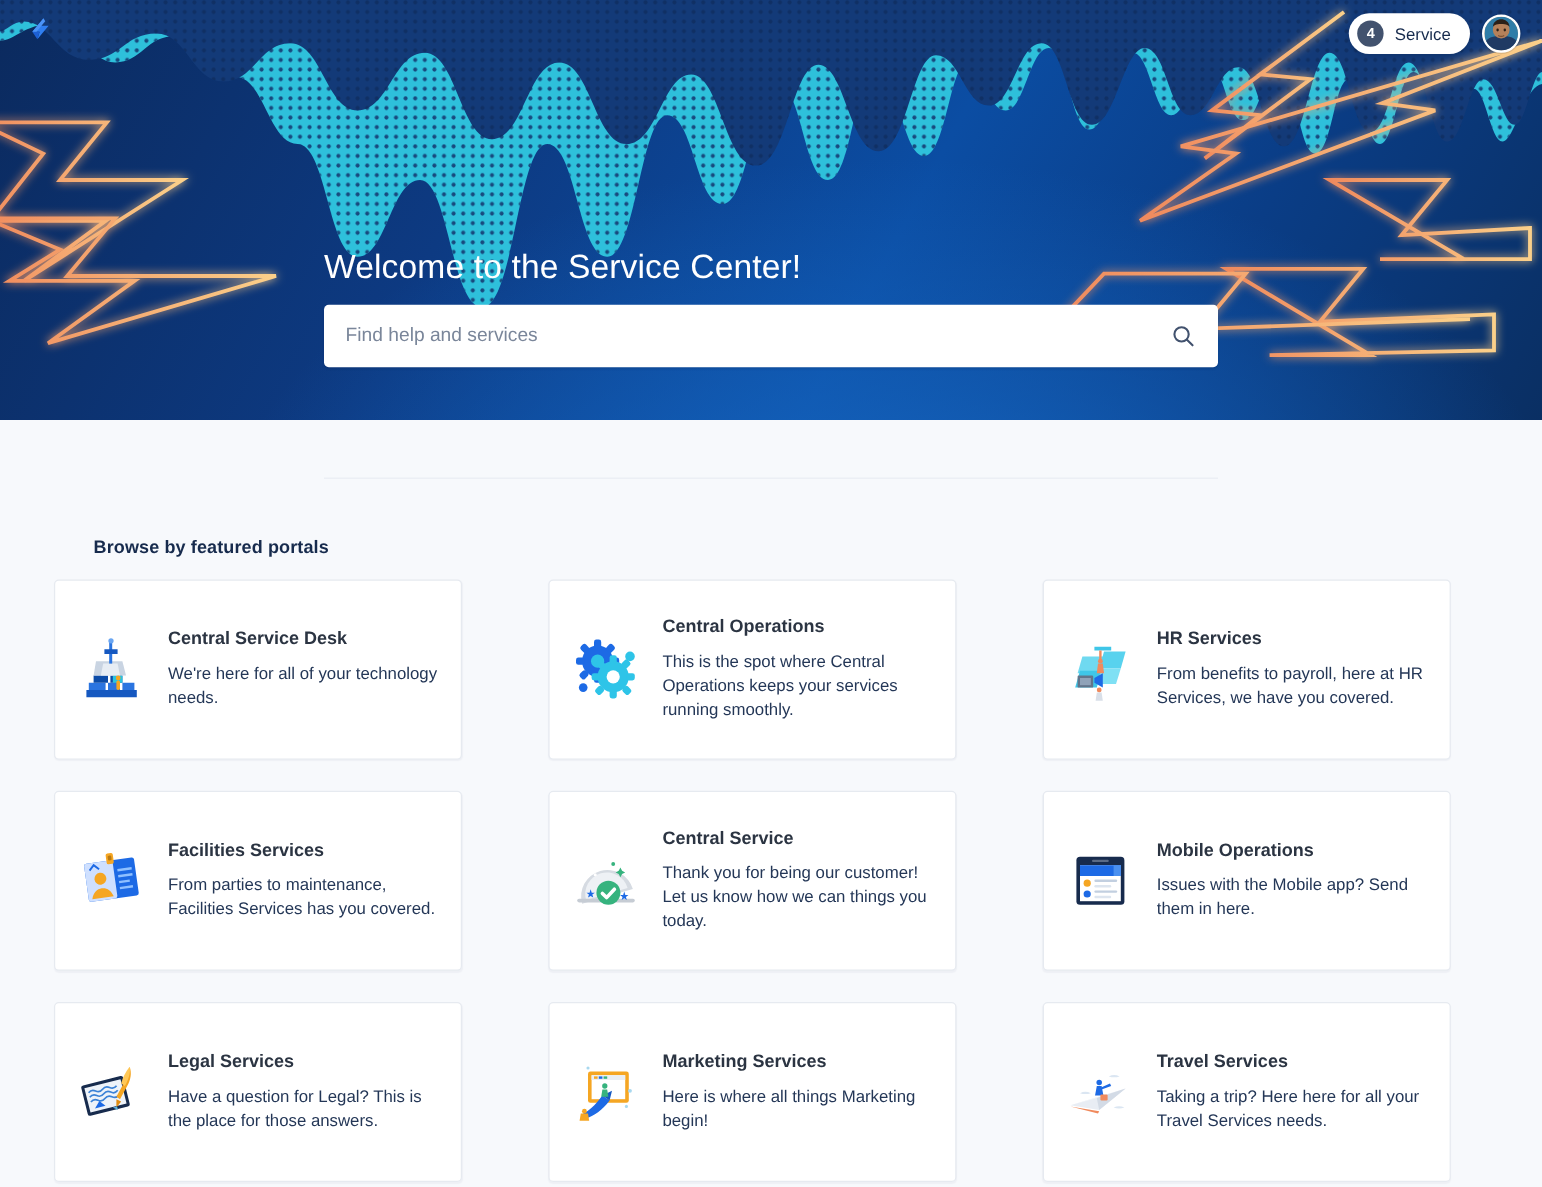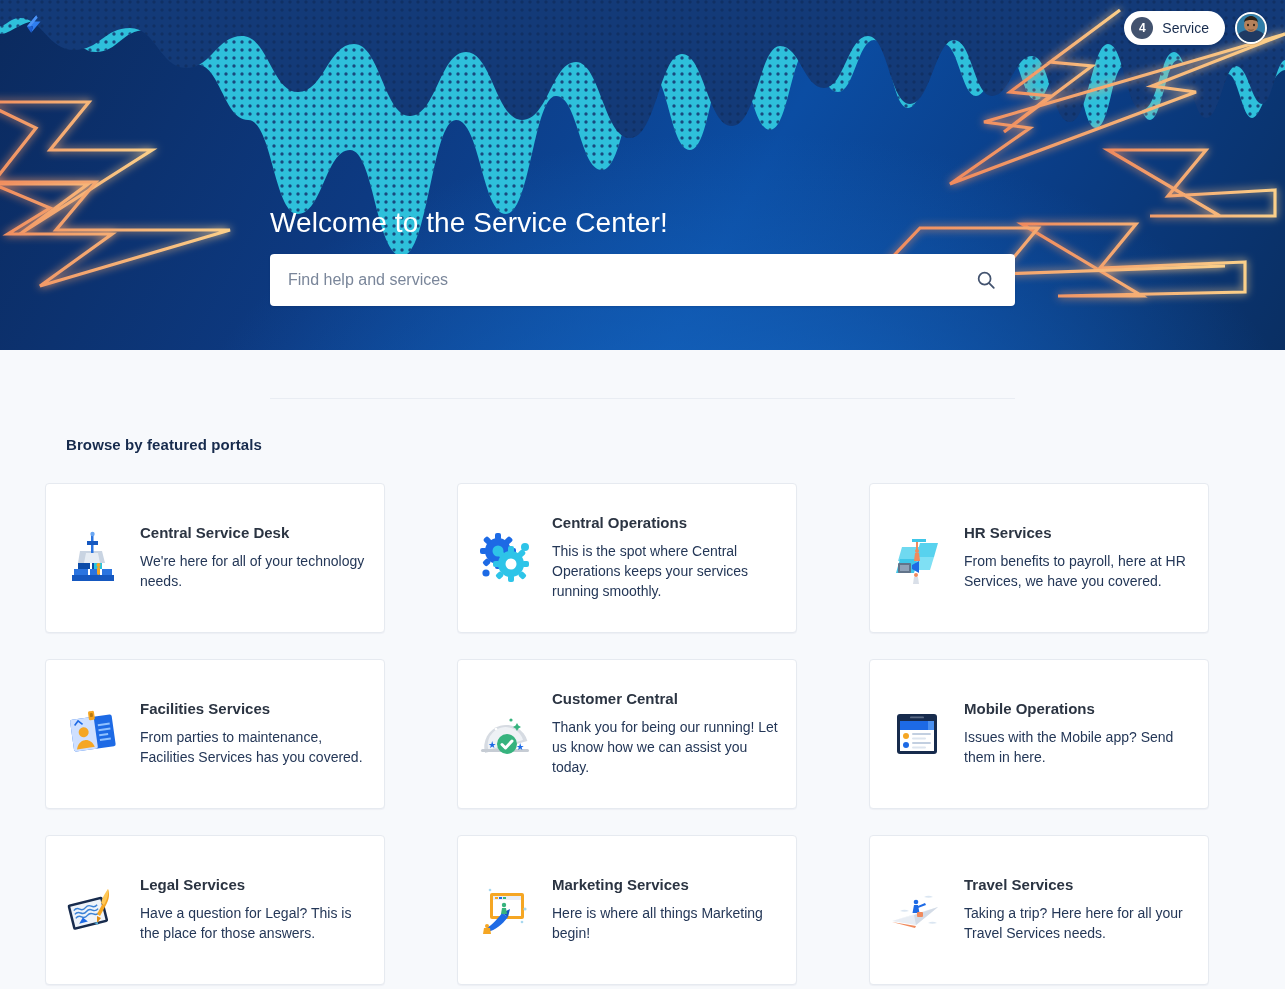--- a/index.html
+++ b/index.html
@@ -79,21 +79,21 @@
   }
 
   
   .content{ position:relative; width:1285px; background:#f7f9fc; }
   .divider{
     position:absolute; left:270px; top:48px; width:745px; height:1px;
     background:#e9edf3;
   }
   .section-title{
     position:absolute; left:62px; top:82px;
-    font-size:15px; font-weight:700; color:#172b4d; margin:4px;
+    font-size:15px; font-weight:700; color:#172b4d; margin:16px;
     letter-spacing:.1px;
   }
 
   .cards{
     position:absolute; left:45px; top:133px;
     width:1164px;
     display:grid;
     grid-template-columns:340px 340px 340px;
     column-gap:72px;
     row-gap:26px;
@@ -398,22 +398,22 @@
           <circle cx="31" cy="39" r="10" fill="#36b37e"></circle>
           <path d="M26 39.5l3.5 3.5 6.5-7" stroke="#ffffff" stroke-width="3" fill="none" stroke-linecap="round" stroke-linejoin="round"></path>
           <path d="M14 43l2.2-1.4L18.4 43l-.8-2.5 2.1-1.6h-2.6L16.2 36l-.9 2.9h-2.6l2.1 1.6z" fill="#1d6ae5"></path>
           <path d="M42 45l2.2-1.4L46.4 45l-.8-2.5 2.1-1.6h-2.6L44.2 38l-.9 2.9h-2.6l2.1 1.6z" fill="#1d6ae5"></path>
           <path d="M41 18l1.4 2.6L45 22l-2.6 1.4L41 26l-1.4-2.6L37 22l2.6-1.4z" fill="#36b37e"></path>
           <circle cx="35" cy="15" r="1.6" fill="#36b37e"></circle>
           <circle cx="20" cy="24" r="1.3" fill="#ffffff"></circle>
         </svg>
       </span>
       <div class="card-body">
-        <div class="card-title">Customer Central</div>
-        <div class="card-desc">Thank you for being our running! Let us know how we can assist you today.</div>
+        <div class="card-title">Central Service</div>
+        <div class="card-desc">Thank you for being our customer! Let us know how we can things you today.</div>
       </div>
     </div>
 
     <div class="card">
       <span class="card-icon">
         <svg width="58" height="58" viewBox="0 0 58 58">
           <rect x="9" y="9" width="40" height="40" rx="3" fill="#172b4d"></rect>
           <rect x="12" y="16" width="34" height="30" fill="#ffffff"></rect>
           <rect x="12" y="16" width="34" height="9" fill="#1d6ae5"></rect>
           <path d="M40 16h6v9h-6z" fill="#4a90f0"></path>

